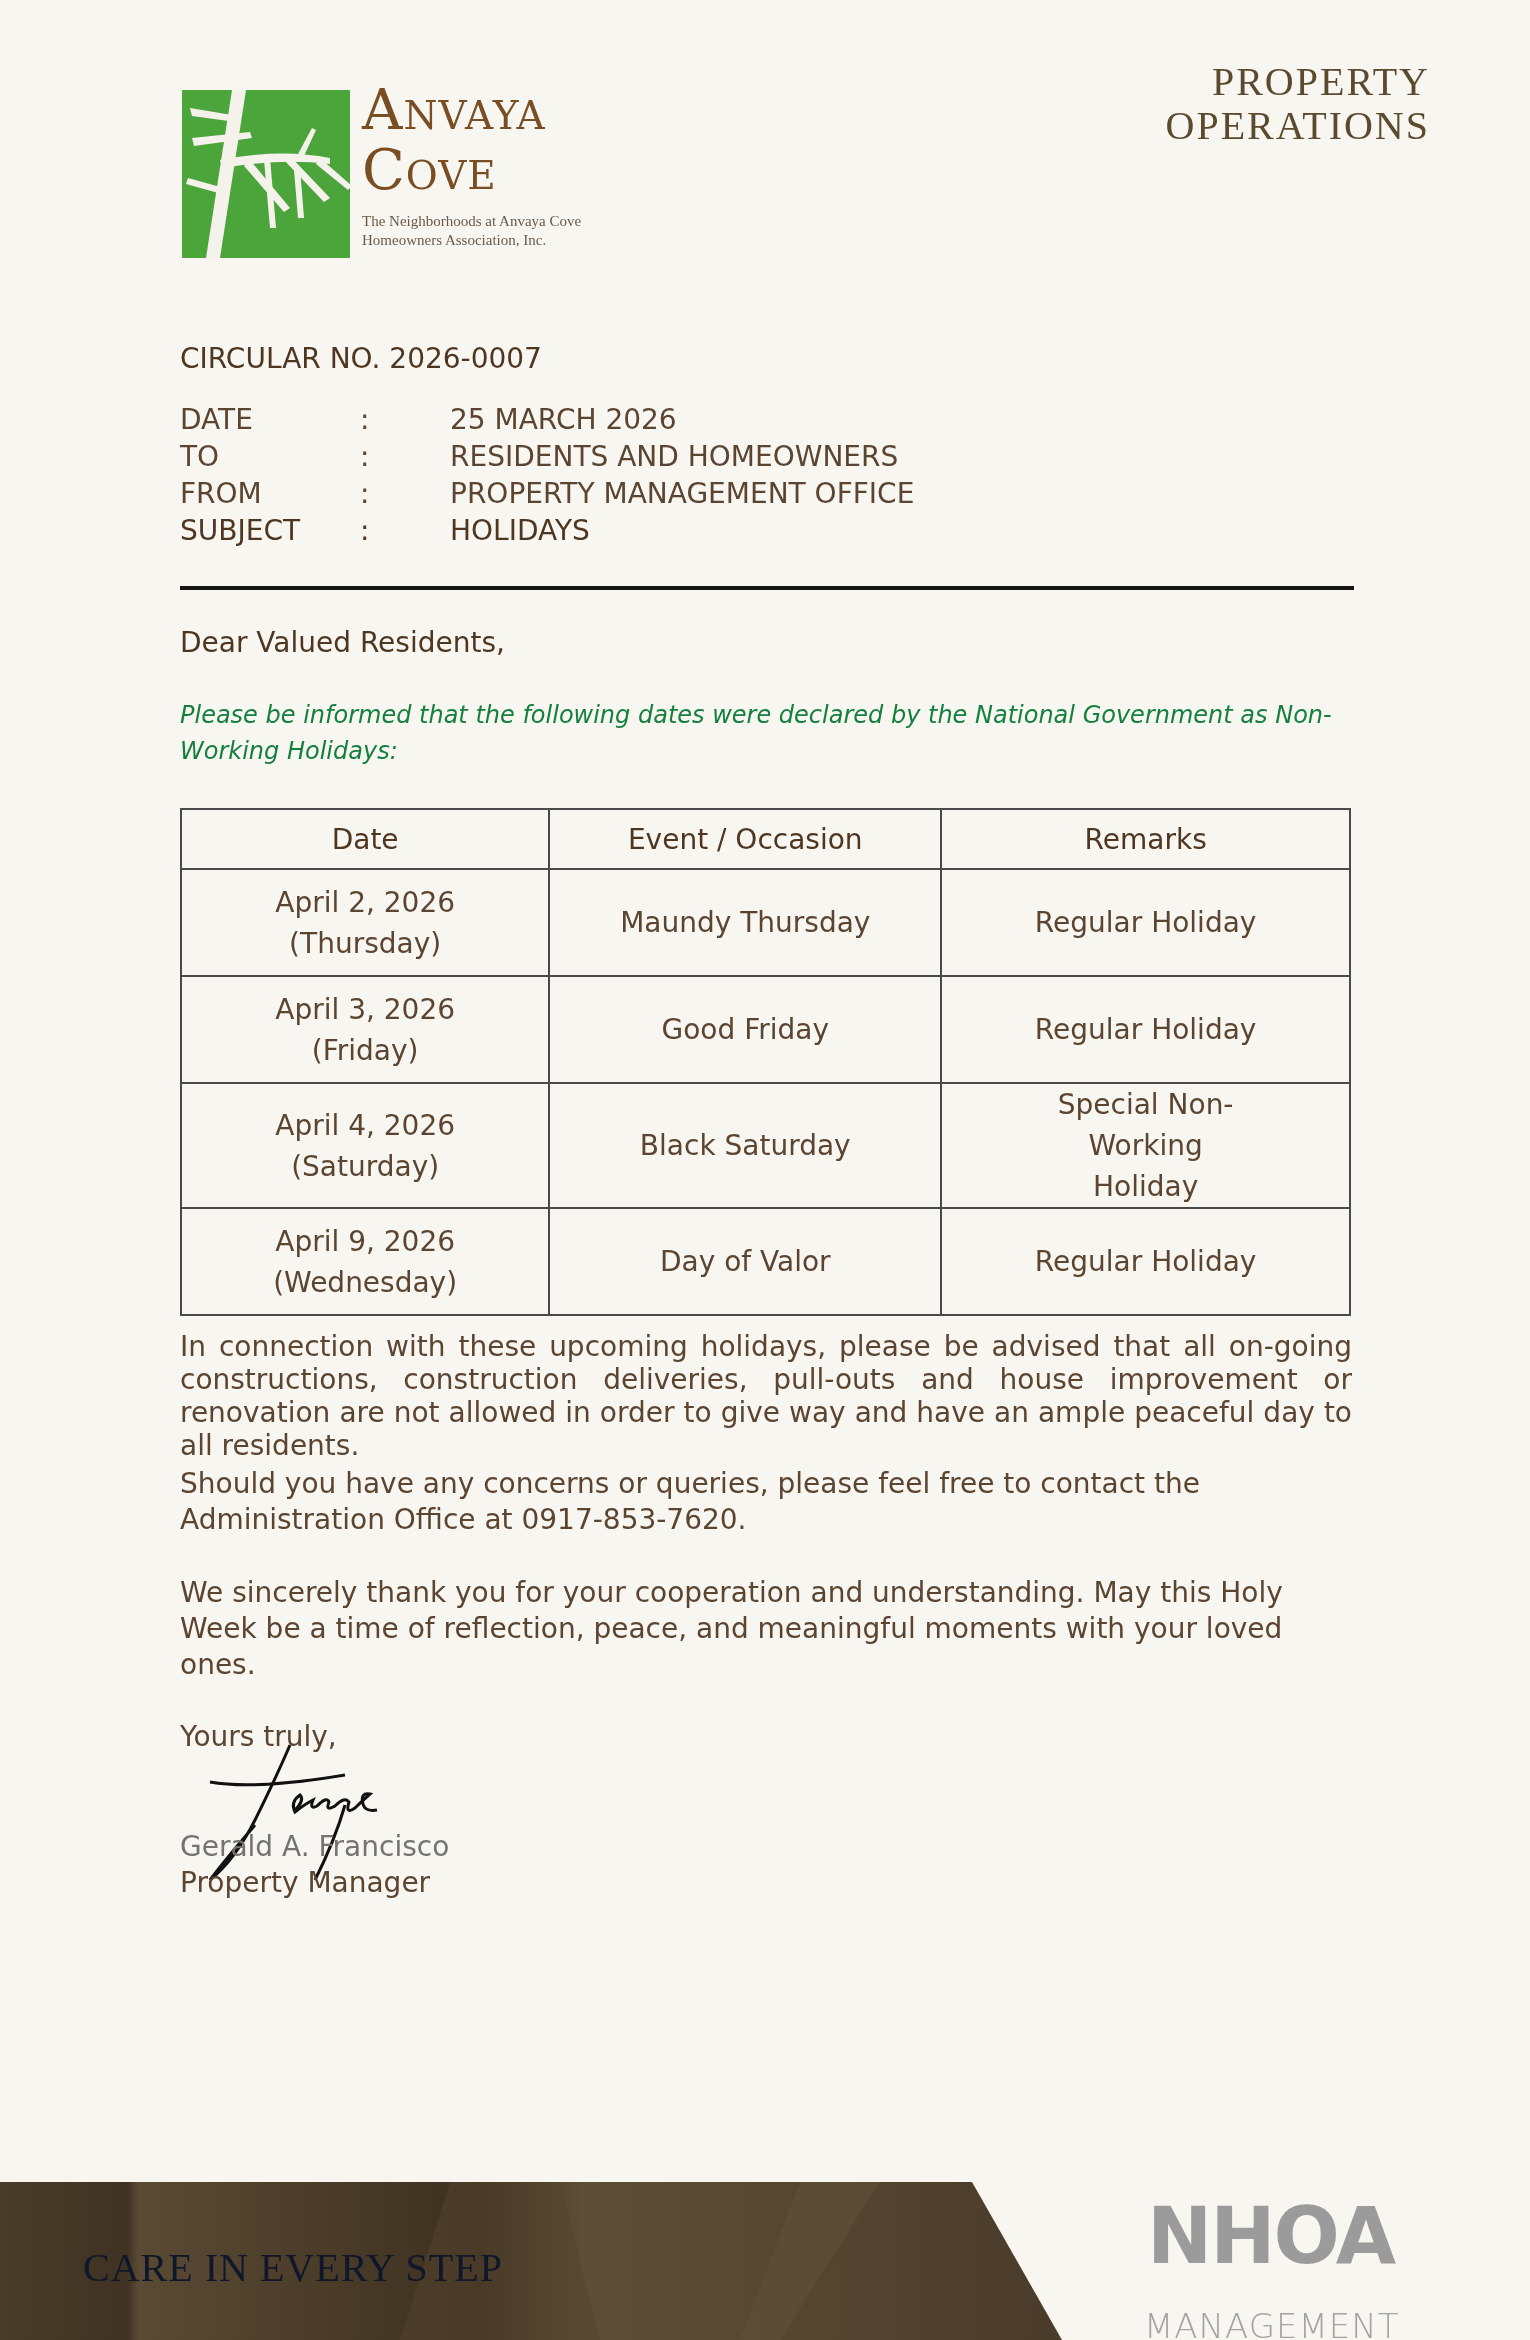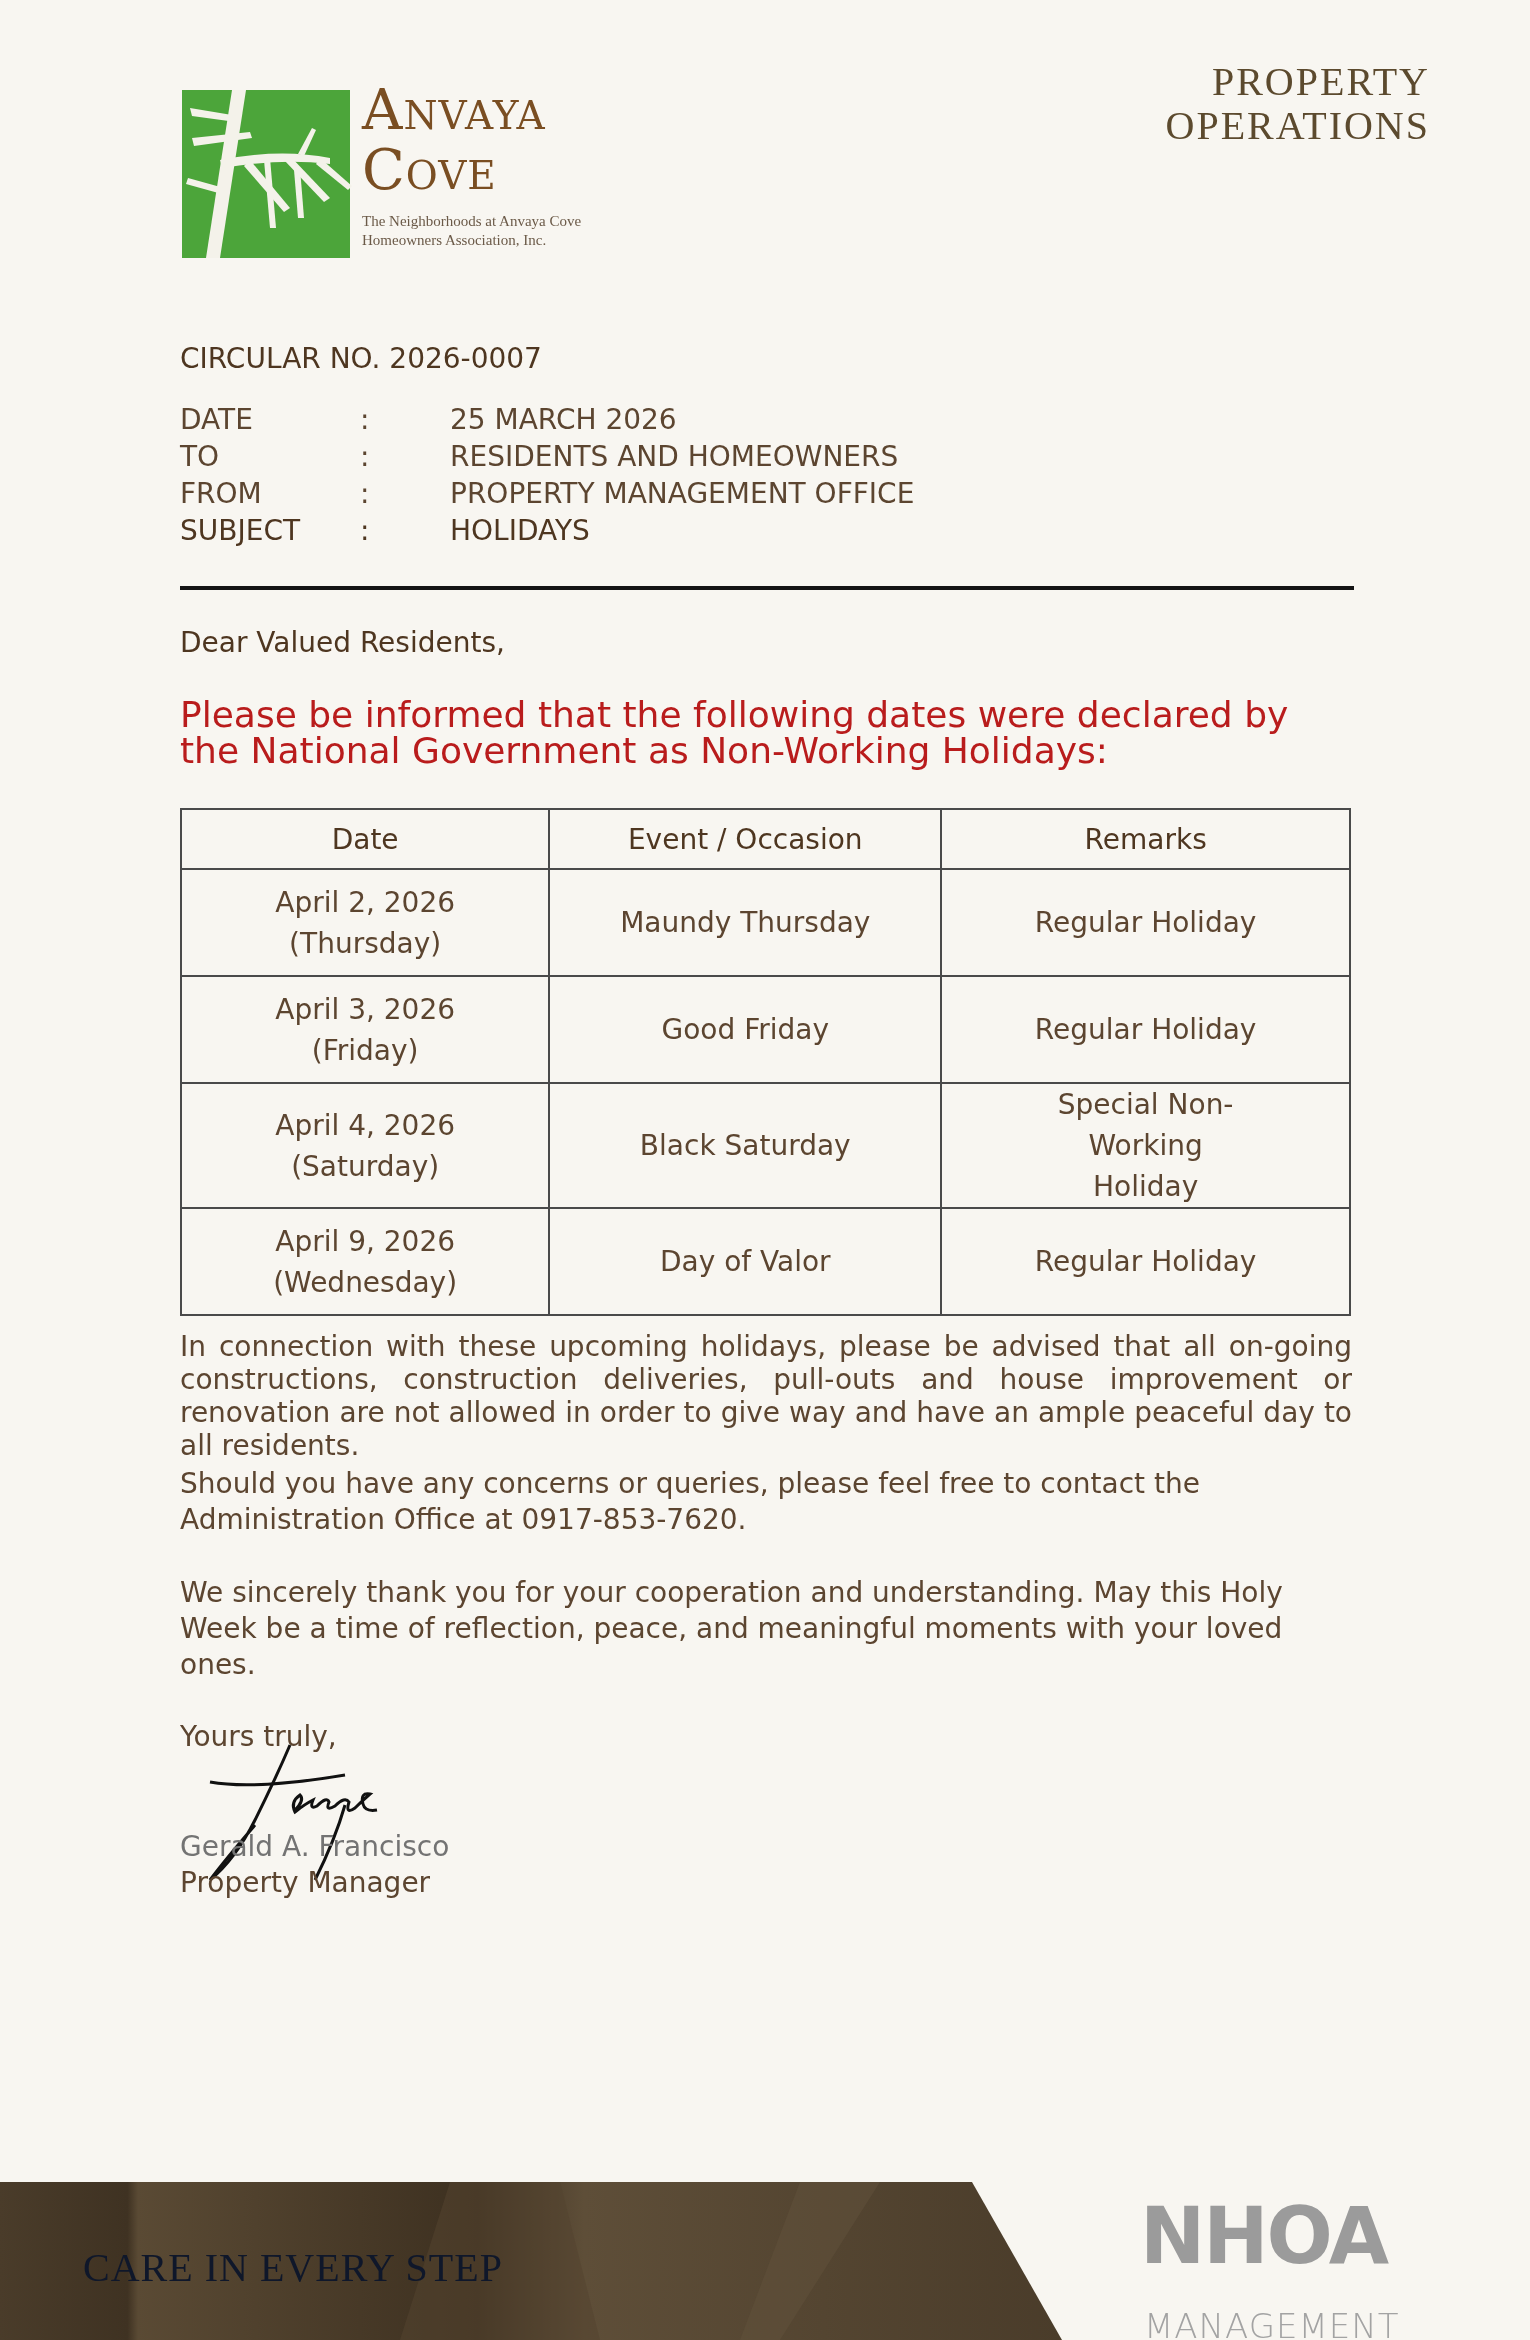--- a/index.html
+++ b/index.html
@@ -18,42 +18,42 @@
 
   .circular-no { position: absolute; left: 180px; top: 342px; font-size: 28px; color: #4e3620; }
   .meta { position: absolute; left: 180px; top: 401px; font-size: 28px; line-height: 37px; }
   .meta-row { display: flex; height: 37px; color: #5c4530; }
   .meta-row.subject { color: #4e3620; }
   .meta-label { width: 180px; }
   .meta-sep { width: 90px; }
   .rule { position: absolute; left: 180px; top: 586px; width: 1174px; height: 4px; background: #141414; }
 
   .greeting { position: absolute; left: 180px; top: 626px; font-size: 28px; color: #4e3620; }
-  .intro { position: absolute; left: 180px; top: 697px; width: 1172px; font-size: 36px; line-height: 36px; color: #b91c1c; }
+  .intro { position: absolute; left: 180px; top: 697px; width: 1172px; font-size: 24px; line-height: 36px; color: #15803d; font-style: italic; }
 
   table.holidays { position: absolute; left: 180px; top: 808px; width: 1171px; border-collapse: collapse; font-size: 28px; color: #5c4530; }
   table.holidays th, table.holidays td { border: 2px solid #4a4a4a; text-align: center; vertical-align: middle; line-height: 41px; }
   table.holidays th { height: 56px; font-weight: normal; color: #4e3620; }
   table.holidays td { height: 103px; }
   col.c1 { width: 369px; } col.c2 { width: 393px; } col.c3 { width: 409px; }
 
   .para { position: absolute; left: 180px; width: 1172px; font-size: 28px; line-height: 33px; color: #5c4530; text-align: justify; }
   .p1 { top: 1330px; }
   .p2 { top: 1466px; line-height: 36px; text-align: left; }
   .p3 { top: 1575px; line-height: 36px; text-align: left; }
 
   .closing { position: absolute; left: 180px; top: 1720px; font-size: 28px; color: #5c4530; }
   .signature { position: absolute; left: 195px; top: 1740px; width: 220px; height: 150px; }
   .signer-name { position: absolute; left: 180px; top: 1830px; font-size: 28px; color: #737373; }
   .signer-title { position: absolute; left: 180px; top: 1866px; font-size: 28px; color: #5c4530; }
 
   .footer-band { position: absolute; left: 0; top: 2182px; width: 1530px; height: 158px; }
   .tagline { position: absolute; left: 83px; top: 2244px; font-family: "Liberation Serif", serif; font-size: 40px; color: #0f172a; letter-spacing: 1px; }
   .nhoa { position: absolute; left: 1140px; top: 2196px; width: 300px; height: 130px; }
-  .nhoa-word { position: absolute; left: 0; top: 0; font-family: "DejaVu Sans", sans-serif; font-weight: bold; font-size: 78px; line-height: 80px; color: #9b9b9b; letter-spacing: -2px; }
+  .nhoa-word { position: absolute; left: 7px; top: 0; font-family: "DejaVu Sans", sans-serif; font-weight: bold; font-size: 78px; line-height: 80px; color: #9b9b9b; letter-spacing: -2px; }
   .nhoa-sub { position: absolute; left: 4px; top: 82px; font-family: "DejaVu Sans", sans-serif; font-size: 34px; color: #a3a3a3; letter-spacing: 1px; font-weight: 200; margin-top: 28px; }
 </style>
 </head>
 <body>
 
 <div class="logo">
   <svg class="logo-mark" viewBox="0 0 172 172">
     <rect x="2" y="2" width="168" height="168" fill="#4ca53a"></rect>
     <path d="M52 2 L66 2 L40 170 L26 170 Z" fill="#f4f2ea"></path>
     <path d="M10 20 L58 28 L56 34 L12 28 Z" fill="#f4f2ea"></path>

